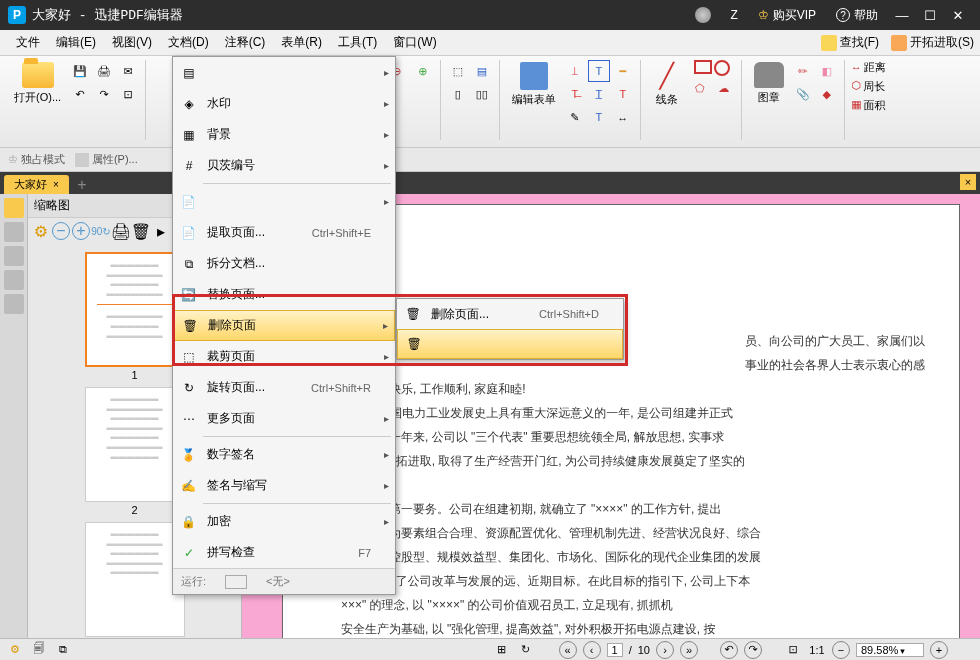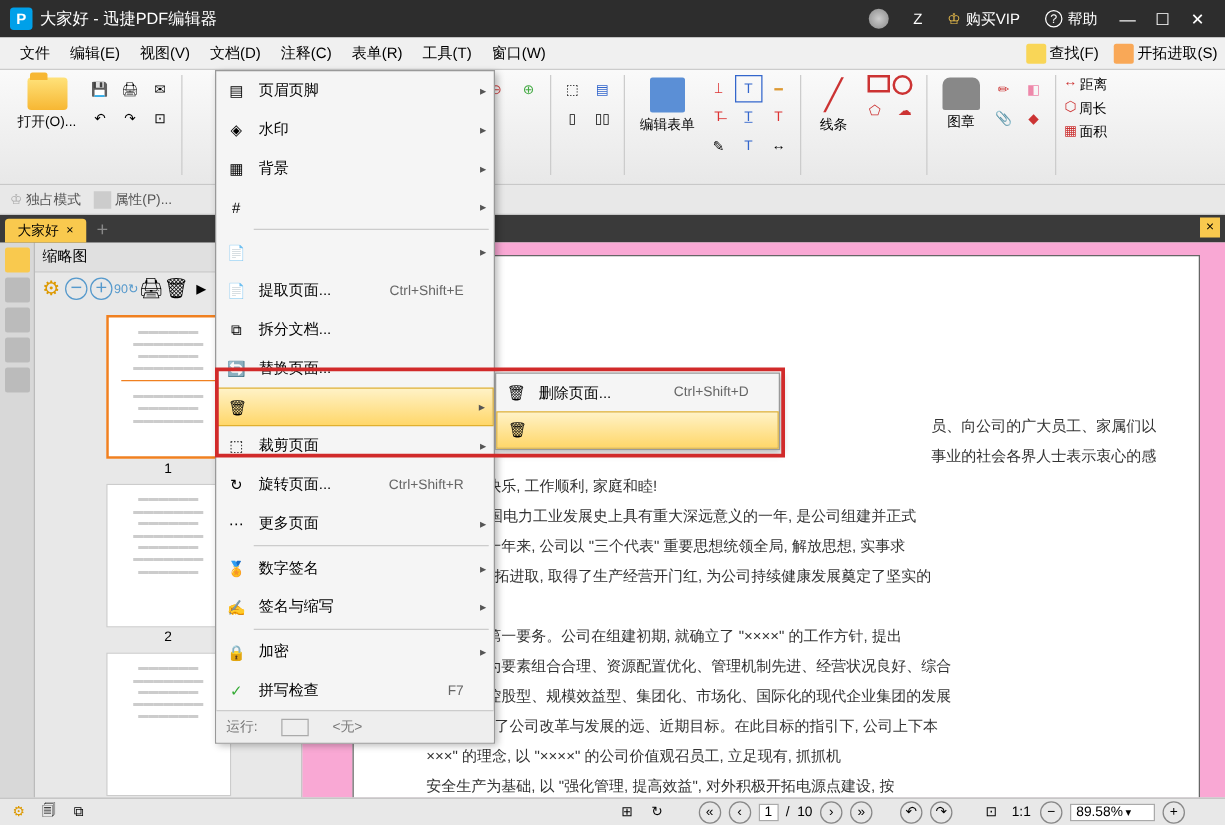--- a/index.html
+++ b/index.html
@@ -1,21 +1,21 @@
 <!DOCTYPE html>
 <html><head>
 <meta charset="utf-8">
 <style>
 * { margin: 0; padding: 0; box-sizing: border-box; font-family: "Microsoft YaHei", sans-serif; }
 body { width: 980px; height: 660px; background: #fff; overflow: hidden; position: relative; }
 
 
 .titlebar { height: 30px; background: #2d2d2d; color: #fff; display: flex; align-items: center; padding: 0 8px; font-size: 13px; }
 .titlebar .logo { width: 18px; height: 18px; background: #00a0e9; border-radius: 3px; margin-right: 6px; display: flex; align-items: center; justify-content: center; font-weight: bold; color: #fff; font-size: 12px; }
-.titlebar .title { flex: 0 0 auto; }
+.titlebar .title { flex: 0 0 auto; font-family: Liberation Mono, monospace; }
 .titlebar .spacer { flex: 1; }
 .titlebar .tb-item { margin: 0 10px; font-size: 12px; display: flex; align-items: center; gap: 4px; cursor: pointer; }
 .winbtn { width: 28px; height: 28px; display: flex; align-items: center; justify-content: center; cursor: pointer; }
 
 
 .menubar { height: 26px; background: #f0f0f0; border-bottom: 1px solid #ccc; display: flex; align-items: center; font-size: 12px; padding-left: 8px; }
 .menubar .menu-item { padding: 4px 8px; cursor: pointer; }
 .menubar .spacer { flex: 1; }
 .menubar .right-btn { padding: 2px 6px; display: flex; align-items: center; gap: 3px; cursor: pointer; }
 .menubar .right-btn .ic { width: 16px; height: 16px; background: #f9d657; border-radius: 2px; display: inline-block; }
@@ -313,35 +313,35 @@
       <p>×××" 的理念, 以 "××××" 的公司价值观召员工, 立足现有, 抓抓机</p>
       <p>安全生产为基础, 以 "强化管理, 提高效益", 对外积极开拓电源点建设, 按</p>
       
     </div>
   </div>
 </div>
 
 <div class="dropdown">
   <div class="dd-item">
       <div class="dd-icon">▤</div>
-      <div class="dd-label">页眉页脚</div>
       <div class="dd-arrow">▸</div>
     </div>
   <div class="dd-item">
       <div class="dd-icon">◈</div>
       <div class="dd-label">水印</div>
       <div class="dd-arrow">▸</div>
     </div>
   <div class="dd-item">
       <div class="dd-icon">▦</div>
       <div class="dd-label">背景</div>
       <div class="dd-arrow">▸</div>
     </div>
   <div class="dd-item">
       <div class="dd-icon">#</div>
+      <div class="dd-label">贝茨编号</div>
       <div class="dd-arrow">▸</div>
     </div>
   <div class="dd-sep"></div>
   <div class="dd-item">
       <div class="dd-icon">📄</div>
       <div class="dd-arrow">▸</div>
     </div>
   <div class="dd-item">
       <div class="dd-icon">📄</div>
       <div class="dd-label">提取页面...</div>
@@ -350,20 +350,21 @@
   <div class="dd-item">
       <div class="dd-icon">⧉</div>
       <div class="dd-label">拆分文档...</div>
     </div>
   <div class="dd-item">
       <div class="dd-icon">🔄</div>
       <div class="dd-label">替换页面...</div>
     </div>
   <div class="dd-item hl">
       <div class="dd-icon">🗑</div>
+      <div class="dd-label">删除页面</div>
       <div class="dd-arrow">▸</div>
     </div>
   <div class="dd-item">
       <div class="dd-icon">⬚</div>
       <div class="dd-label">裁剪页面</div>
       <div class="dd-arrow">▸</div>
     </div>
   <div class="dd-item">
       <div class="dd-icon">↻</div>
       <div class="dd-label">旋转页面...</div>

